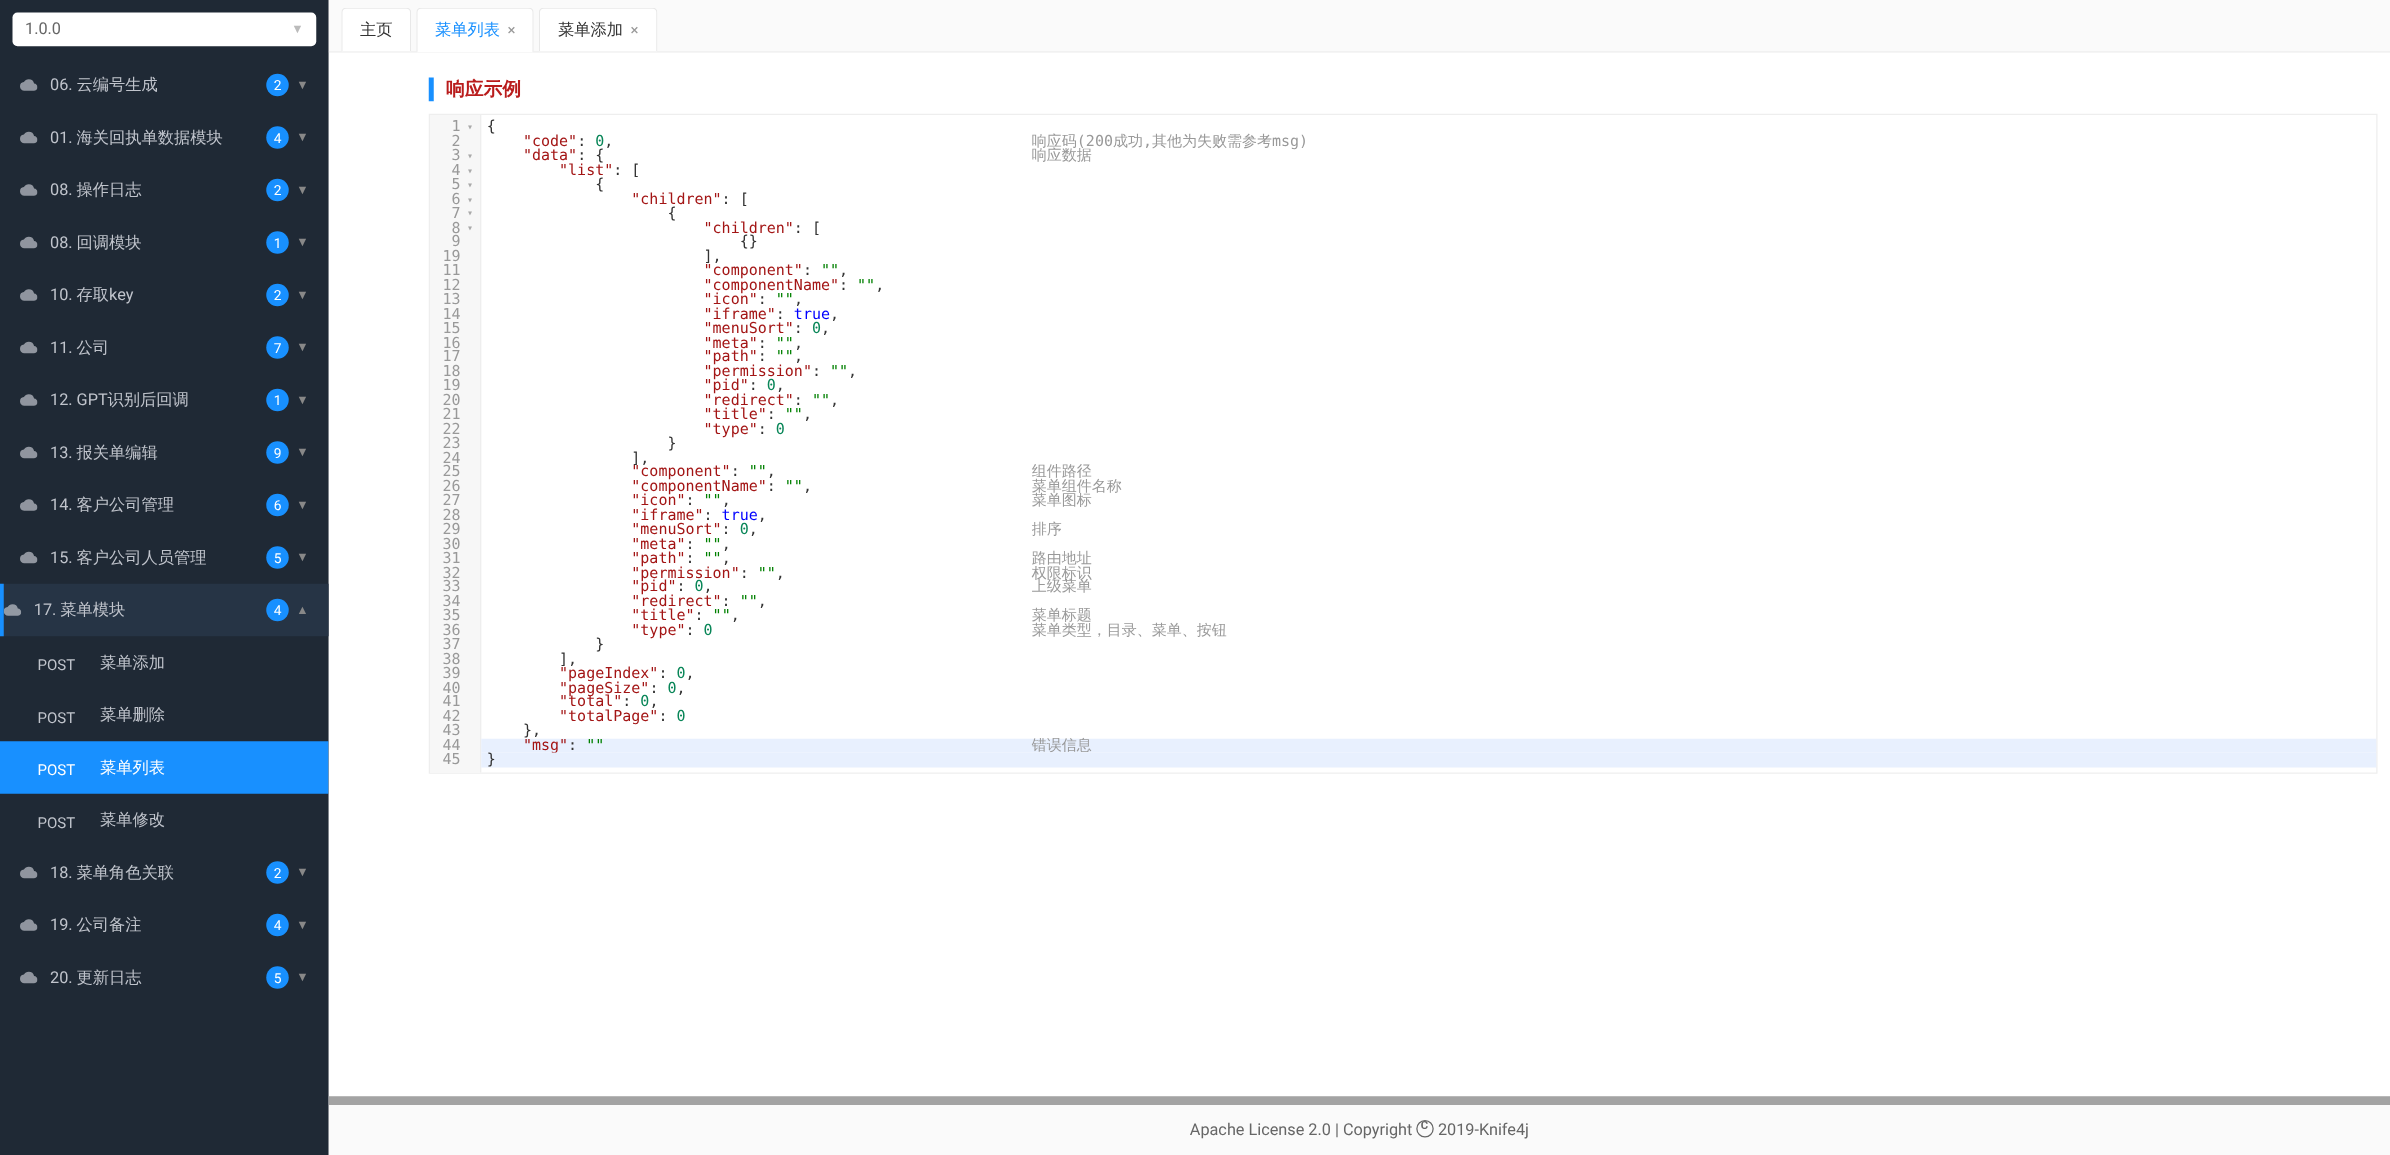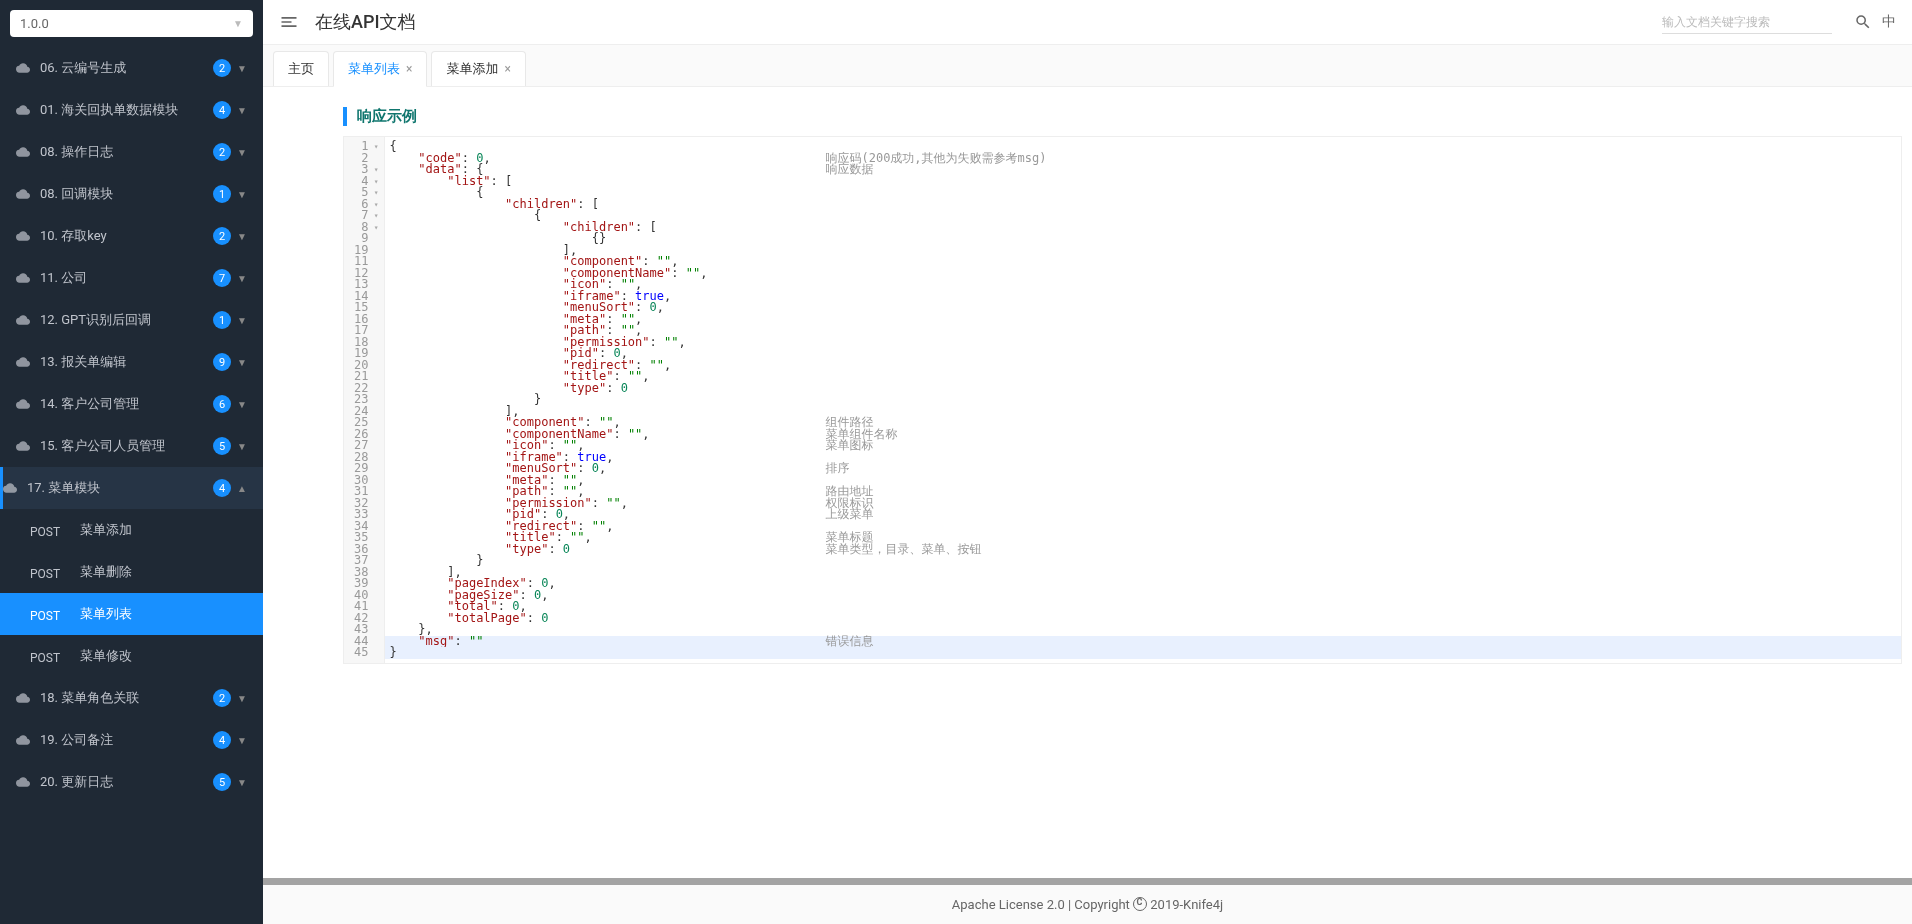--- a/index.html
+++ b/index.html
@@ -26,21 +26,21 @@
 .header-title { font-size: 18px; font-weight: 500; color: #333; flex: 1; }
 .search-box { width: 170px; padding: 4px 0; border: 0; border-bottom: 1px solid #ddd; font-size: 12px; outline: none; margin-right: 12px; color: #666; }
 .search-box::placeholder { color: #bbb; }
 .header-icon { width: 18px; height: 18px; margin-left: 10px; cursor: pointer; fill: #666; }
 .lang-btn { margin-left: 10px; cursor: pointer; font-size: 14px; color: #666; }
 .tabs { display: flex; padding: 6px 10px 0; border-bottom: 1px solid #eee; background: #fafafa; }
 .tab { padding: 8px 14px; background: #fff; border: 1px solid #e8e8e8; border-bottom: none; margin-right: 4px; cursor: pointer; font-size: 13px; display: flex; align-items: center; border-radius: 4px 4px 0 0; }
 .tab.active { color: #1890ff; border-bottom: 1px solid #fff; margin-bottom: -1px; }
 .tab .close { margin-left: 6px; font-size: 12px; color: #999; }
 .content { flex: 1; overflow: auto; padding: 10px 10px 0 80px; position: relative; }
-.section-title { border-left: 4px solid #1890ff; padding-left: 10px; font-size: 15px; font-weight: 600; color: #0f766e; margin: 10px 0; }
+.section-title { border-left: 4px solid #1890ff; padding-left: 10px; font-size: 15px; font-weight: 600; color: #b91c1c; margin: 10px 0; }
 .code-container { display: flex; border: 1px solid #eee; font-family: Consolas, Monaco, monospace; font-size: 12px; line-height: 11.5px; position: relative; user-select: text; }
 .gutter { background: #f7f7f7; color: #999; text-align: right; padding: 4px 6px 4px 10px; border-right: 1px solid #eee; }
 .gutter-line { display: flex; align-items: center; justify-content: flex-end; height: 11.5px; }
 .gutter-line .fold { font-size: 8px; margin-left: 2px; color: #aaa; width: 8px; }
 .code-body { flex: 1; padding: 4px 0; position: relative; white-space: pre; overflow: visible; }
 .code-line { height: 11.5px; padding-left: 4px; position: relative; }
 .code-line.hl { background: #e8f0fe; }
 .tok-key { color: #a31515; }
 .tok-str { color: #008000; }
 .tok-num { color: #098658; }
@@ -185,33 +185,20 @@
           <span class="cloud-icon"><svg viewBox="0 0 24 24">
               <path d="M19.35 10.04A7.49 7.49 0 0012 4C9.11 4 6.6 5.64 5.35 8.04A5.994 5.994 0 000 14c0 3.31 2.69 6 6 6h13c2.76 0 5-2.24 5-5 0-2.64-2.05-4.78-4.65-4.96z"></path>
             </svg></span>
           <span class="label">20. 更新日志</span>
           <span class="badge">5</span>
           <span class="arrow">▼</span>
         </div>
       </div>
   </div>
   <div class="main">
-    <div class="header">
-      <span class="collapse-icon">
-        <svg viewBox="0 0 24 24">
-            <path d="M3 6h18v2H3zm0 5h12v2H3zm0 5h18v2H3z"></path>
-          </svg>
-      </span>
-      <span class="header-title">在线API文档</span>
-      <input class="search-box" placeholder="输入文档关键字搜索" style="">
-      <svg class="header-icon" viewBox="0 0 24 24">
-          <path d="M15.5 14h-.79l-.28-.27A6.471 6.471 0 0016 9.5 6.5 6.5 0 109.5 16c1.61 0 3.09-.59 4.23-1.57l.27.28v.79l5 4.99L20.49 19l-4.99-5zm-6 0C7.01 14 5 11.99 5 9.5S7.01 5 9.5 5 14 7.01 14 9.5 11.99 14 9.5 14z"></path>
-        </svg>
-      <span class="lang-btn">中</span>
-    </div>
     <div class="tabs" id="tabs">
         <div class="tab">
           <span>主页</span>
         </div>
         <div class="tab active">
           <span>菜单列表</span>
           <span class="close">×</span>
         </div>
         <div class="tab">
           <span>菜单添加</span>

